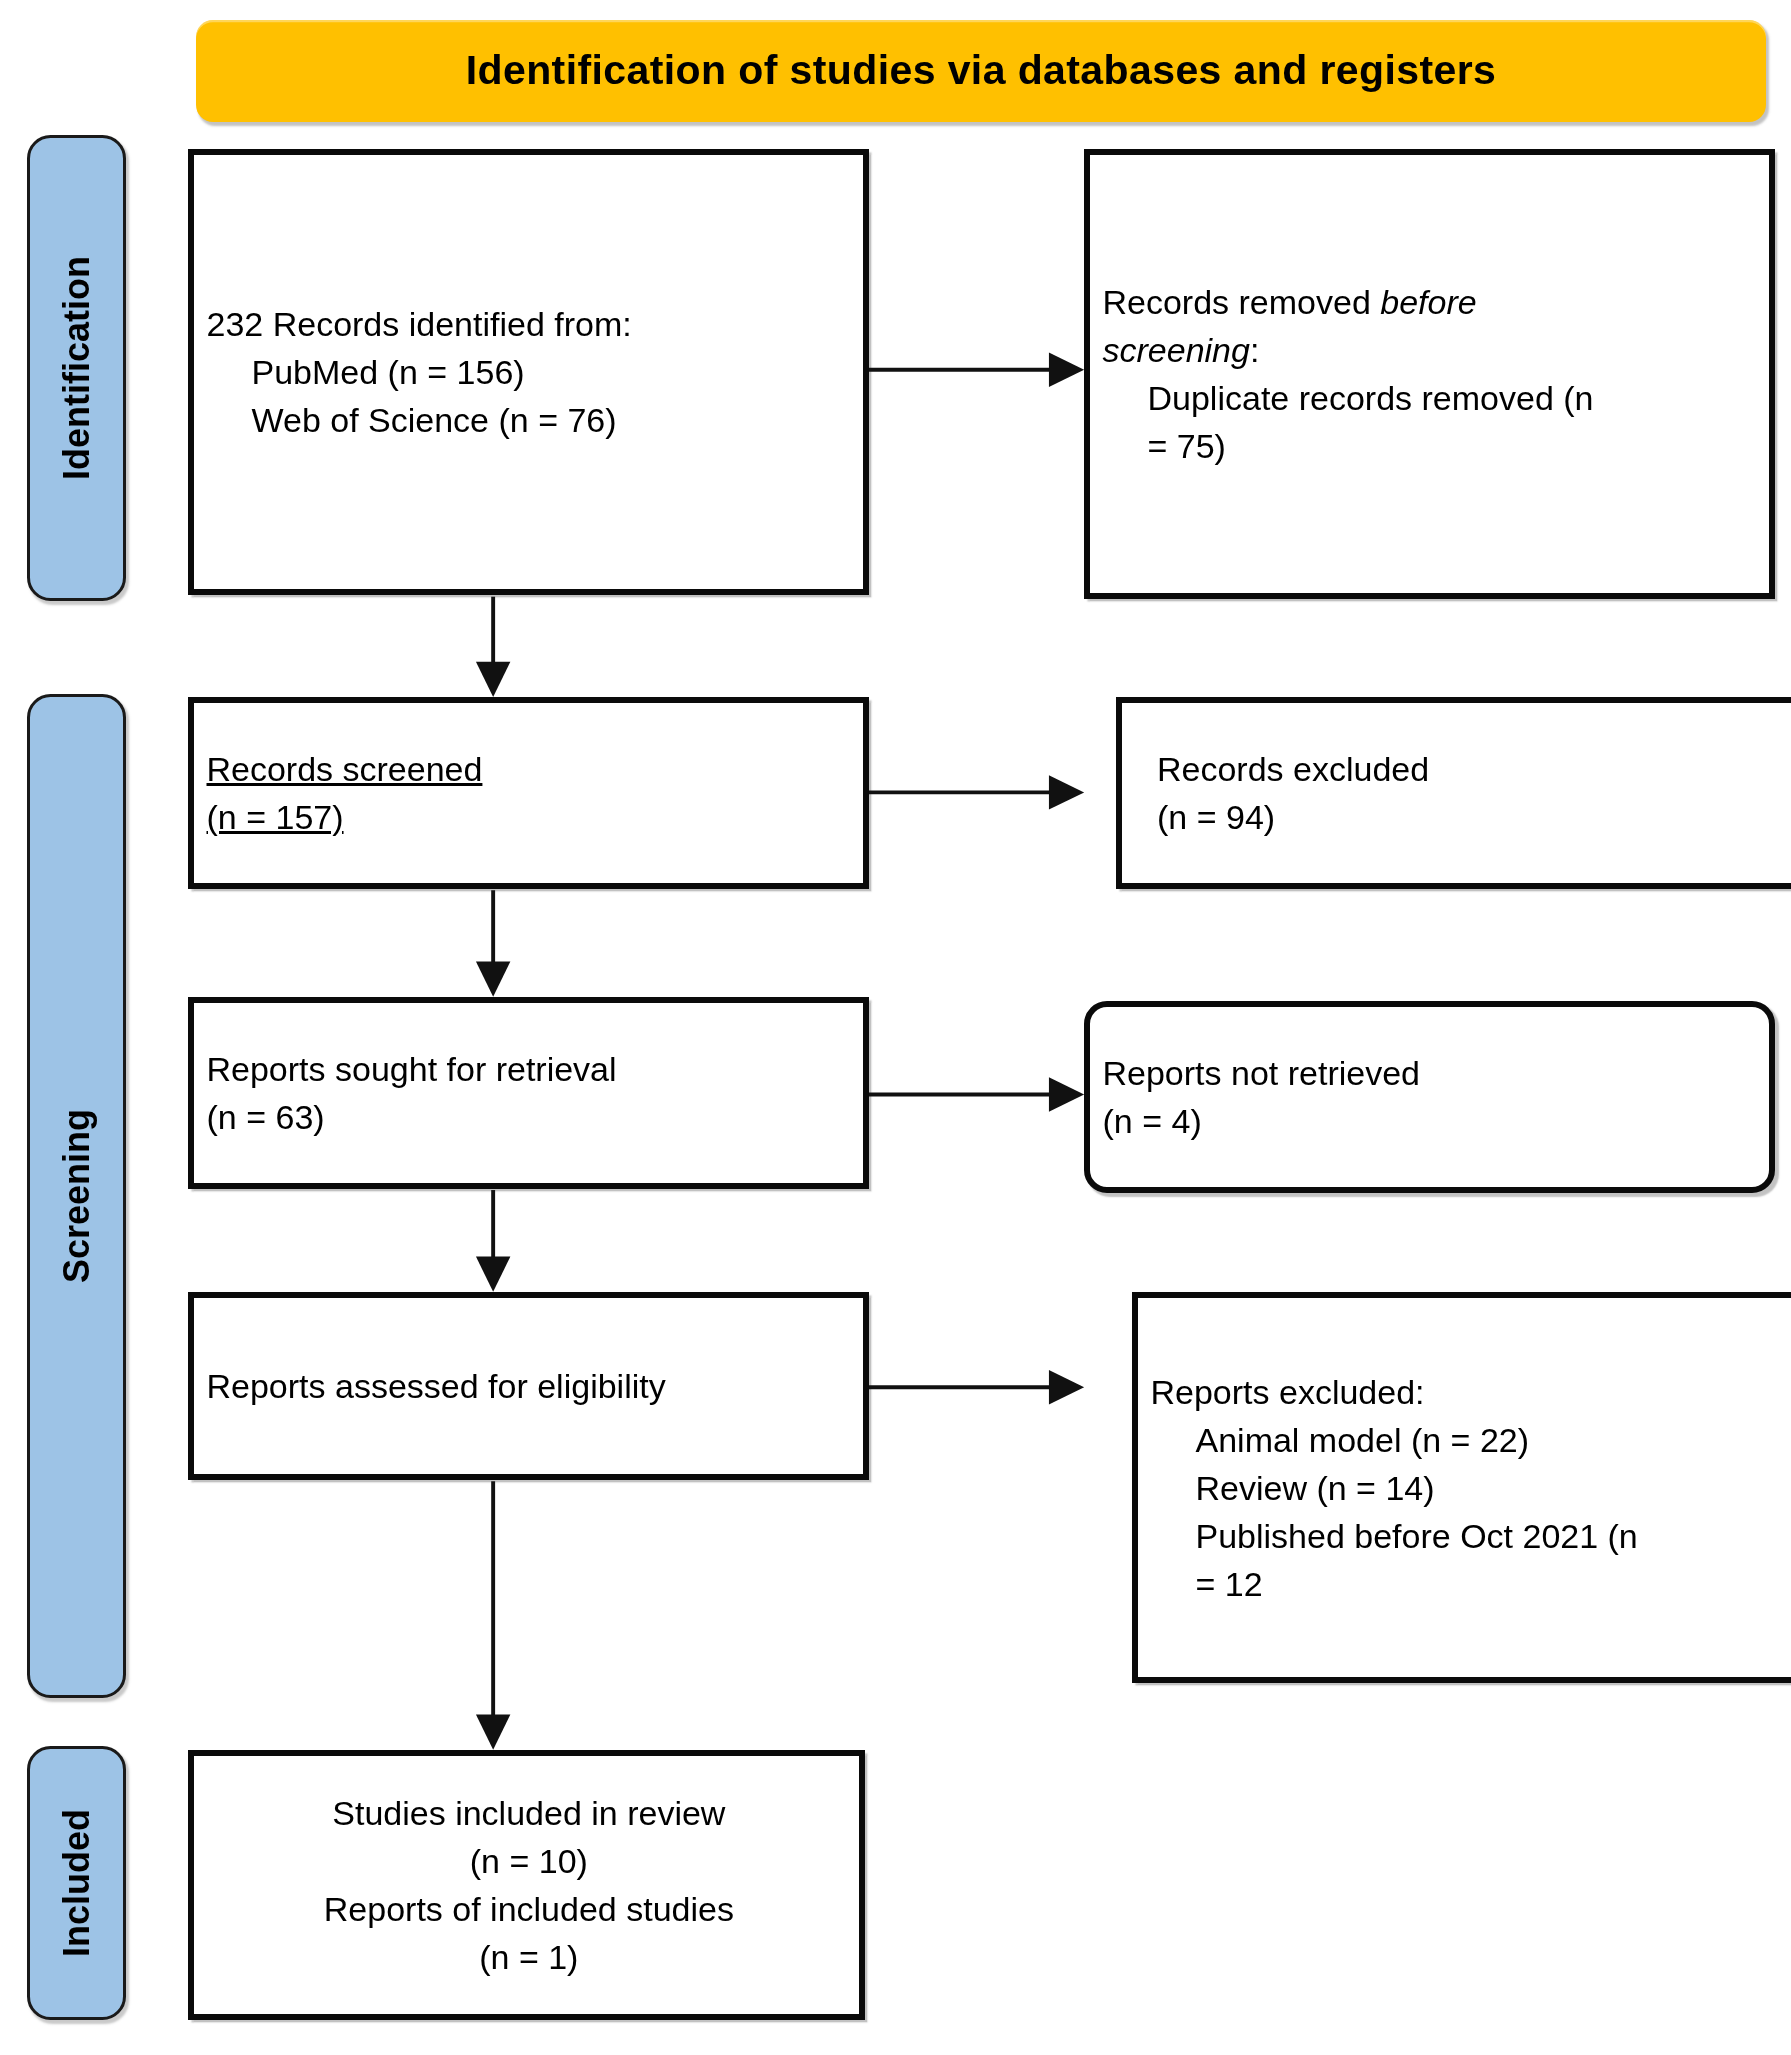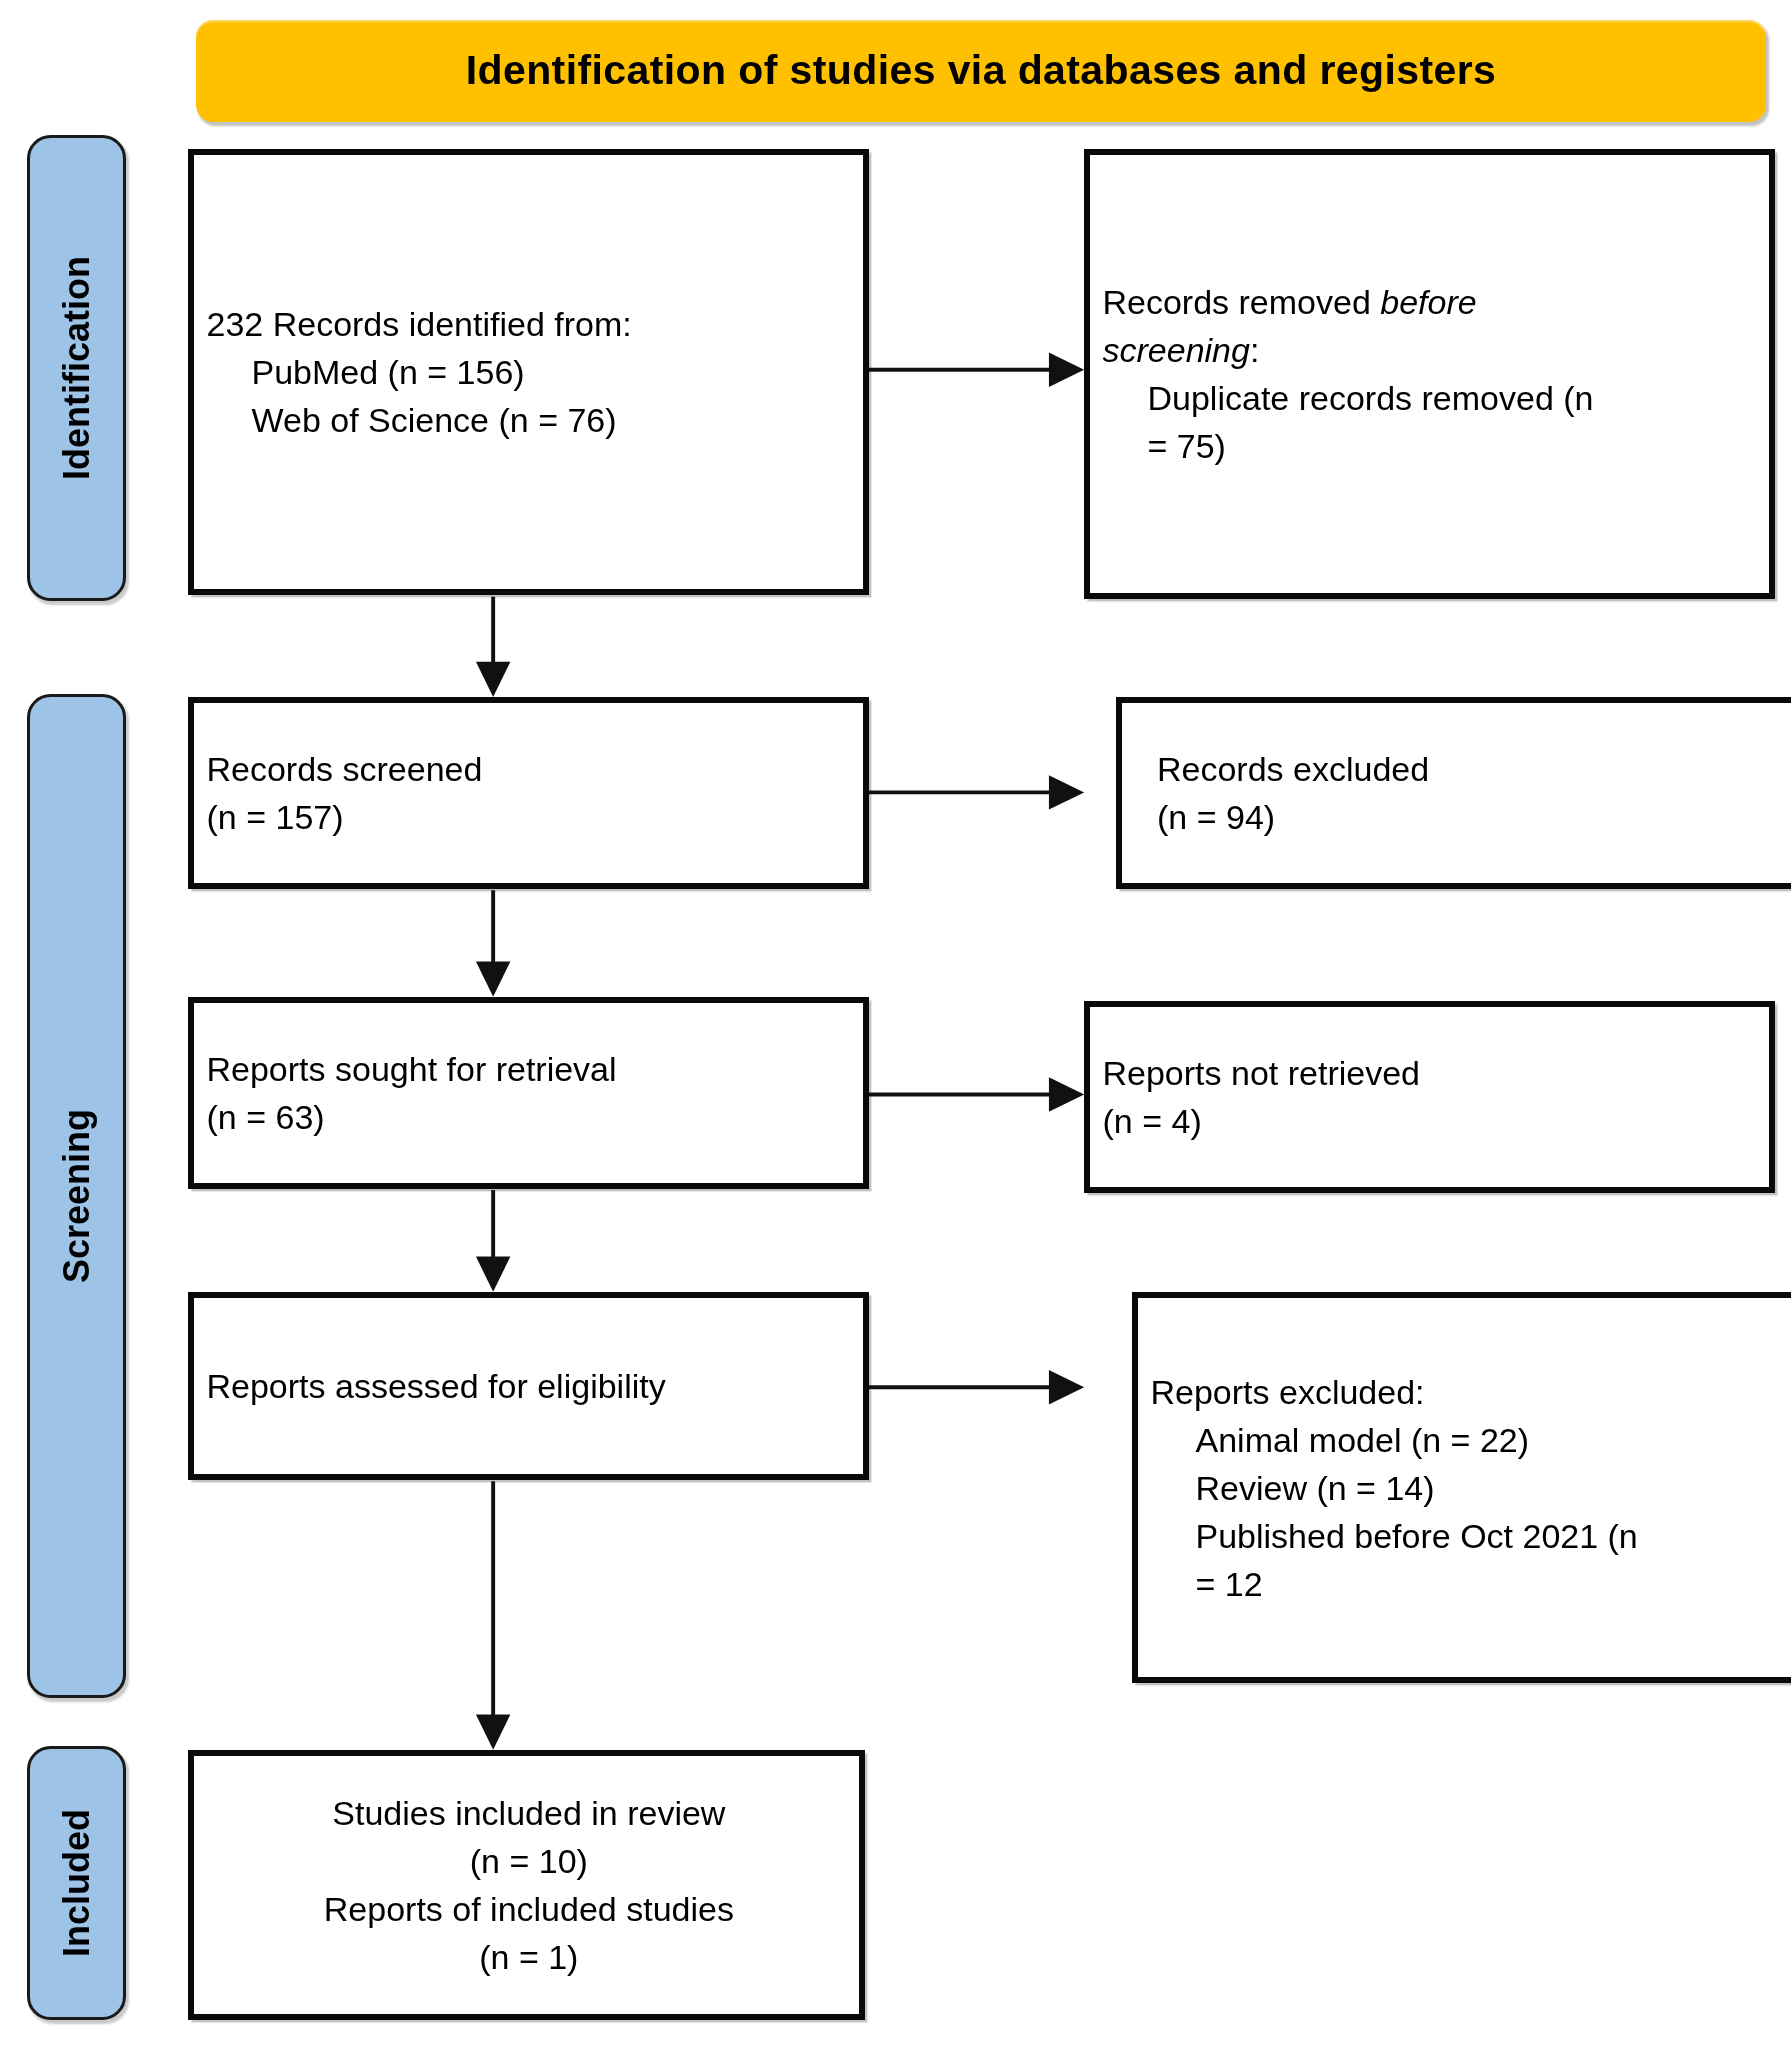--- a/index.html
+++ b/index.html
@@ -53,24 +53,24 @@
     padding-left:12.5px;padding-right:7.8px;
     box-shadow:3.1px 3.1px 1.6px rgba(120,120,120,0.45);
   }
   .fbox .line{
     font-size:34px;line-height:48px;white-space:nowrap;
   }
   .fbox .line.indent{padding-left:45px;}
   .fbox .em{font-style:italic;}
   .box-records-identified{left:188px;top:149px;width:681px;height:446px;}
   .box-records-removed{left:1084px;top:149px;width:691px;height:450px;}
-  .box-records-screened{left:188px;top:697px;width:681px;height:192px;}
+  .box-records-screened{left:188px;top:697px;width:681px;height:192px;text-decoration:underline;}
   .box-records-excluded{left:1116px;top:697px;width:691px;height:192px;padding-left:35px;}
   .box-reports-sought{left:188px;top:997px;width:681px;height:192px;}
-  .box-reports-not-retrieved{left:1084px;top:1001px;width:691px;height:192px;}
+  .box-reports-not-retrieved{left:1084px;top:1001px;width:691px;height:192px;border-radius:23px;}
   .box-reports-assessed{left:188px;top:1292px;width:681px;height:188px;gap:36px;}
   .box-reports-excluded{left:1084px;top:1292px;width:691px;height:391px;margin-left:48px;}
   .box-studies-included{left:188px;top:1750px;width:677px;height:270px;align-items:center;}
   
   svg.arrows{position:absolute;left:0;top:0;pointer-events:none;}
   svg.arrows line{stroke:#111;stroke-width:5px;}
   svg.arrows polygon{fill:#111;}
 </style>
 </head>
 <body>

